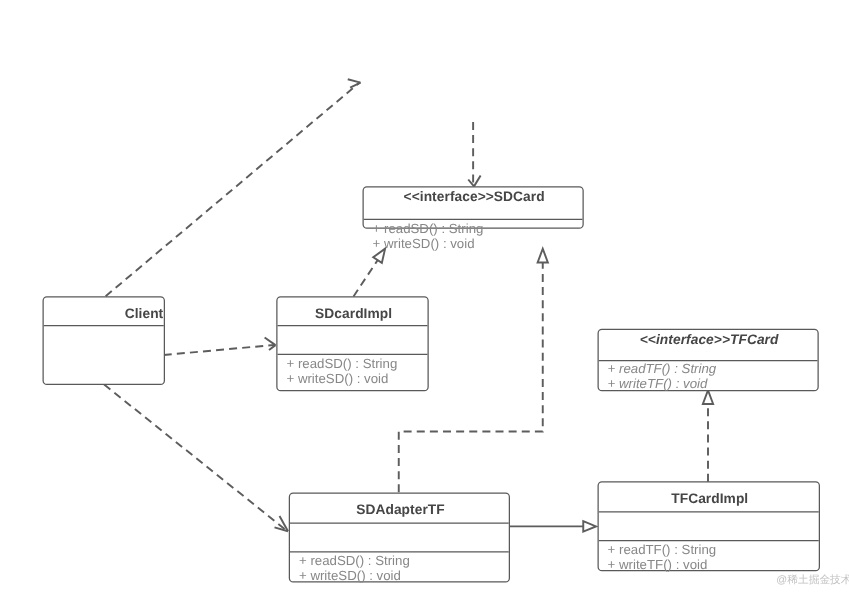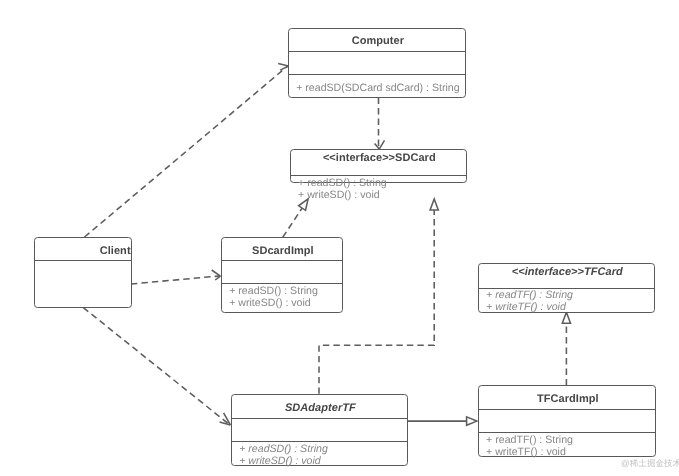--- a/index.html
+++ b/index.html
@@ -65,27 +65,20 @@
         <path d="M570.5,323.2 L566.4,312.2 L562.3,323.2 Z" fill="#ffffff" stroke-linejoin="miter"></path>
       </g>
 
       <g>
         <path d="M407,421.1 L467,421.1"></path>
         <path d="M466.6,416.9 L476.8,421.1 L466.6,425.3 Z" fill="#ffffff" stroke="#5d5d5d" stroke-width="1.55" stroke-linejoin="miter"></path>
       </g>
     </g>
   </svg>
 
-  <div class="uml-class" id="box-computer" style="left:287.6px;top:27.5px;width:178px;height:70px;">
-    <div class="uml-sec uml-title" style="height:22.2px;line-height:12px;padding-top:6.8px;">Computer</div>
-    <div class="uml-sec uml-attrs" style="height:23.2px;"></div>
-    <div class="uml-sec uml-members" style="height:21.6px;padding-top:8px;">
-      <div>+ readSD(SDCard sdCard) : String</div>
-    </div>
-  </div>
 
   <div class="uml-class" id="box-sdcard" style="left:289.5px;top:149px;width:177px;height:34px;">
     <div class="uml-sec uml-title" style="height:24.5px;line-height:12px;padding-top:2px;">&lt;&lt;interface&gt;&gt;SDCard</div>
     <div class="uml-sec uml-members" style="height:24.1px;padding-top:2.5px;">
       <div>+ readSD() : String</div>
       <div>+ writeSD() : void</div>
     </div>
   </div>
 
   <div class="uml-class" id="box-client" style="left:33.6px;top:237px;width:98px;height:71px;">
@@ -103,21 +96,21 @@
   </div>
 
   <div class="uml-class" id="box-tfcard" style="left:477.5px;top:262.5px;width:177px;height:50.2px;font-style:italic;">
     <div class="uml-sec uml-title" style="height:24.5px;line-height:12px;padding-top:2px;">&lt;&lt;interface&gt;&gt;TFCard</div>
     <div class="uml-sec uml-members" style="height:24.3px;padding-top:1.3px;">
       <div>+ readTF() : String</div>
       <div>+ writeTF() : void</div>
     </div>
   </div>
 
-  <div class="uml-class" id="box-sdadaptertf" style="left:230.6px;top:393.8px;width:177px;height:72px;font-style:italic;">
+  <div class="uml-class" id="box-sdadaptertf" style="left:230.6px;top:393.8px;width:177px;height:72px;">
     <div class="uml-sec uml-title" style="height:23.2px;line-height:12px;padding-top:7px;">SDAdapterTF</div>
     <div class="uml-sec uml-attrs" style="height:23.1px;"></div>
     <div class="uml-sec uml-members" style="height:23.3px;padding-top:2px;">
       <div>+ readSD() : String</div>
       <div>+ writeSD() : void</div>
     </div>
   </div>
 
   <div class="uml-class" id="box-tfcardimpl" style="left:477.5px;top:385.2px;width:178px;height:71.8px;">
     <div class="uml-sec uml-title" style="height:23.1px;line-height:12px;padding-top:6.6px;">TFCardImpl</div>

